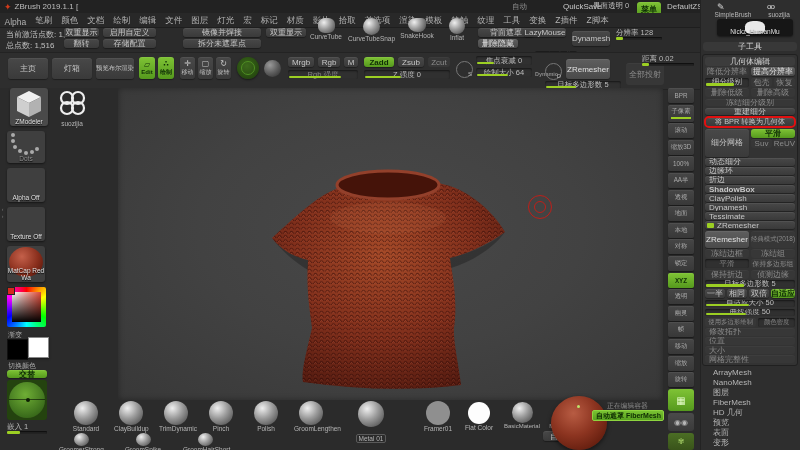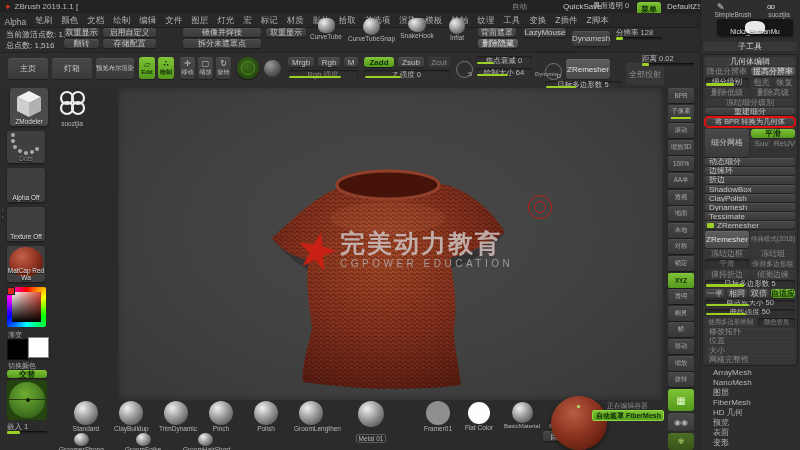--- a/index.html
+++ b/index.html
@@ -112,21 +112,21 @@
     </div>
     <div class="abs" style="left:396px;top:-10px;width:42px;text-align:center;">
       <div class="sphere" style="width:18px;height:14px;margin:0 auto;border-radius:50% 30% 50% 60%;"></div>
       <div class="lbl">SnakeHook</div>
     </div>
     <div class="abs" style="left:440px;top:-10px;width:34px;text-align:center;">
       <div class="sphere" style="width:16px;height:16px;margin:0 auto;"></div>
       <div class="lbl">Inflat</div>
     </div>
 
-    <div class="btn" style="position:absolute;left:478px;top:0;width:38px;height:9px;">背面遮罩</div>
+    <div class="btn" style="position:absolute;left:478px;top:0;width:56px;height:9px;">背面遮罩</div>
     <div class="btn lit" style="position:absolute;left:478px;top:11px;width:40px;height:9px;">删除隐藏</div>
     <div class="btn" style="position:absolute;left:524px;top:0;width:42px;height:9px;">LazyMouse</div>
     <div class="slb dim" style="position:absolute;left:524px;top:23px;width:42px;height:9px;margin-left:11px;">
       <span>延迟步进</span>
         <i style="width:25%;"></i>
     </div>
     <div class="btn" style="position:absolute;left:572px;top:3px;width:38px;height:15px;">Dynamesh</div>
     <div class="sl2" style="position:absolute;left:616px;top:0;width:48px;">
       <span>分辨率 128</span>
       <div class="bar" style="width:46px;">
@@ -228,29 +228,20 @@
         </pattern>
       </defs>
       <path d="M86,32 C70,38 48,58 24,80 C34,93 47,99 60,102 C58,132 62,152 64,170 C58,196 53,214 55,224 Q140,236 213,227 C210,203 205,182 206,170 C210,142 204,116 202,100 C219,96 241,86 257,74 C243,50 216,30 194,26 C176,17 104,19 86,32 Z" fill="url(#bodyGrad)"></path>
       <path d="M86,32 C70,38 48,58 24,80 C34,93 47,99 60,102 C58,132 62,152 64,170 C58,196 53,214 55,224 Q140,236 213,227 C210,203 205,182 206,170 C210,142 204,116 202,100 C219,96 241,86 257,74 C243,50 216,30 194,26 C176,17 104,19 86,32 Z" fill="url(#knit)"></path>
       <ellipse cx="140" cy="27" rx="51" ry="14" fill="#451309" stroke="#93402b" stroke-width="3"></ellipse>
       <ellipse cx="140" cy="60" rx="58" ry="16" fill="rgba(255,160,110,0.08)"></ellipse>
       <path d="M24,80 C34,93 47,99 60,102 L60,112 C50,106 36,96 24,80 Z" fill="rgba(0,0,0,0.25)"></path>
       <path d="M257,74 C243,86 222,95 202,100 L203,110 C222,104 244,92 257,74 Z" fill="rgba(0,0,0,0.25)"></path>
     </svg>
 
-    <div style="position:absolute;left:180px;top:142px;display:flex;align-items:flex-start;">
-      <svg width="38" height="38" viewBox="0 0 34 34" style="margin-top:2px;">
-        <path d="M17,0 L21,12 L34,13 L23,20 L27,33 L17,25 L7,33 L11,20 L0,13 L13,12 Z" fill="#c92015" transform="rotate(12 17 17)"></path>
-      </svg>
-      <div style="margin-left:4px;">
-        <div style="font-size:25px;font-weight:bold;letter-spacing:2px;color:rgba(208,202,200,0.82);text-shadow:0 0 2px rgba(120,30,20,0.5);line-height:26px;">完美动力教育</div>
-        <div style="font-size:10px;letter-spacing:3.5px;color:rgba(175,172,170,0.85);margin-top:2px;">CGPOWER  EDUCATION</div>
-      </div>
-    </div>
 
     <div style="position:absolute;left:410px;top:107px;width:22px;height:22px;border:1.5px solid rgba(210,25,18,0.85);border-radius:50%;">
       <div style="position:absolute;left:4.5px;top:4.5px;width:10px;height:10px;border:1.5px solid rgba(210,25,18,0.85);border-radius:50%;"></div>
     </div>
   </div>
 
   <div class="abs" style="left:0;top:88px;width:118px;height:362px;background:#2b2b2b;">
 
     <div class="thumb" style="position:absolute;left:10px;top:0;width:38px;height:38px;background:#4a4a4a;">
       <svg width="38" height="30" viewBox="0 0 38 30">
@@ -382,21 +373,21 @@
           <div class="btn green" style="height:9px;">平滑</div>
           <div class="gr">
             <div class="btn dim" style="flex:1;">Suv</div>
             <div class="btn dim" style="flex:1;">ReUV</div>
           </div>
         </div>
       </div>
       <div class="btn" style="height:9px;justify-content:flex-start;padding-left:4px;">动态细分</div>
       <div class="btn" style="height:9px;justify-content:flex-start;padding-left:4px;">边缘环</div>
       <div class="btn" style="height:9px;justify-content:flex-start;padding-left:4px;">折边</div>
-      <div class="btn" style="height:9px;justify-content:flex-start;padding-left:4px;">ShadowBox</div>
+      <div class="btn" style="height:9px;justify-content:flex-start;padding-left:4px;font-weight:bold;">ShadowBox</div>
       <div class="btn" style="height:9px;justify-content:flex-start;padding-left:4px;">ClayPolish</div>
       <div class="btn" style="height:9px;justify-content:flex-start;padding-left:4px;">Dynamesh</div>
       <div class="btn" style="height:9px;justify-content:flex-start;padding-left:4px;">Tessimate</div>
       <div class="btn" style="height:9px;justify-content:flex-start;padding-left:2px;gap:3px;">
         <span style="width:7px;height:5px;background:#9ccf23;border-radius:1px;display:inline-block;"></span>
         <span>ZRemesher</span>
       </div>
       <div style="display:flex;gap:2px;">
         <div class="btn lit" style="width:44px;height:17px;">ZRemesher</div>
         <div class="btn dim" style="flex:1;height:17px;font-size:6.4px;">经典模式(2018)</div>

